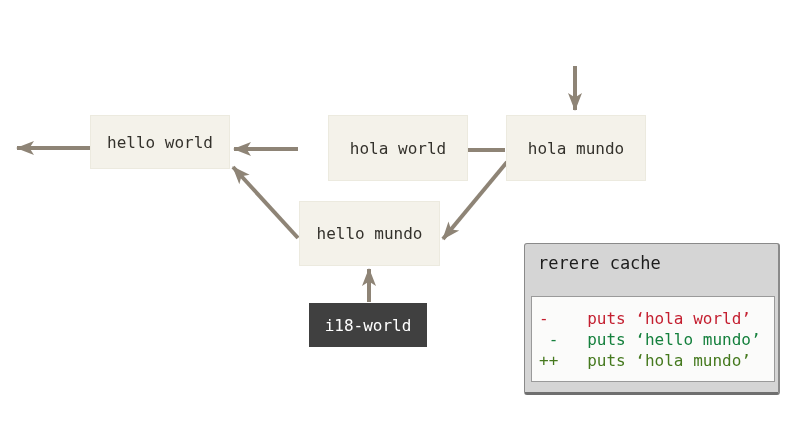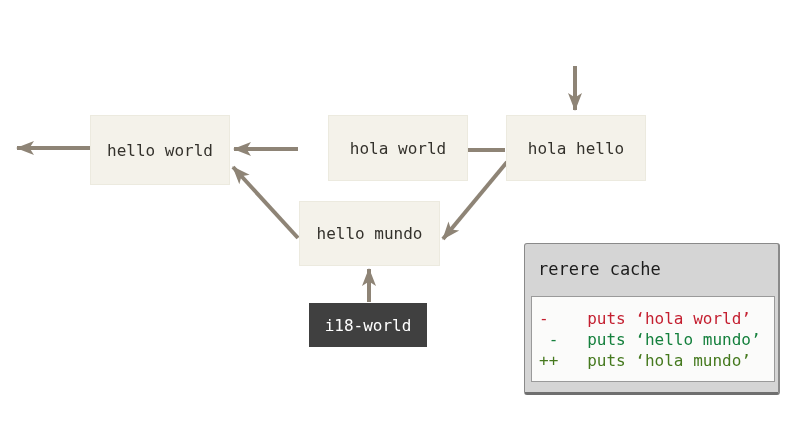--- a/index.html
+++ b/index.html
@@ -21,21 +21,21 @@
   }
   .commit-box {
     background: #f4f2ea;
     border: 1px solid #eceadf;
     color: #34322c;
   }
   .branch-box {
     background: #f0472b;
     color: #ffffff;
   }
-  #node-hello-world { left: 90px;  top: 115px; width: 140px; height: 70px; }
+  #node-hello-world { left: 90px;  top: 115px; width: 140px; height: 54px; }
   #node-hola-world  { left: 299px; top: 115px; width: 140px; height: 66px; }
   #node-hola-mundo  { left: 506px; top: 115px; width: 140px; height: 66px; }
   #node-hello-mundo { left: 299px; top: 201px; width: 141px; height: 65px; }
   #node-master      { left: 517px; top: 21px;  width: 115px; height: 45px; }
   #node-i18-world   { left: 309px; top: 303px; width: 118px; height: 44px; }
 
   #arrow-layer {
     position: absolute;
     left: 0; top: 0;
     width: 800px; height: 447px;
@@ -52,21 +52,21 @@
     width: 256px; height: 152px;
     box-sizing: border-box;
     background: #d5d5d5;
     border: 1px solid #8a8a8a;
     border-right-width: 2px;
     border-bottom: 3px solid #6f6f6f;
     border-radius: 3px;
   }
   #rerere-title {
     position: absolute;
-    left: 13px; top: 15px;
+    left: 13px; top: 9px;
     font-size: 17px;
     color: #1c1c1c;
     white-space: pre;
   }
   #rerere-inner {
     position: absolute;
     left: 6px; top: 52px;
     width: 244px; height: 86px;
     box-sizing: border-box;
     background: #fbfbfa;
@@ -102,21 +102,21 @@
 
   <div class="node commit-box" id="node-hello-world" style="background-color: rgb(244, 242, 234);">
     <span>hello world</span>
   </div>
 
   <div class="node commit-box" id="node-hola-world" style="background-color: rgb(244, 242, 234); margin-left: 29px;">
     <span>hola world</span>
   </div>
 
   <div class="node commit-box" id="node-hola-mundo" style="background-color: rgb(244, 242, 234);">
-    <span>hola hello</span>
+    <span>hola mundo</span>
   </div>
 
   <div class="node commit-box" id="node-hello-mundo" style="background-color: rgb(244, 242, 234);">
     <span>hello mundo</span>
   </div>
 
   <div class="node branch-box" id="node-i18-world" style="background-color: #404040;">
     <span>i18-world</span>
   </div>
 

